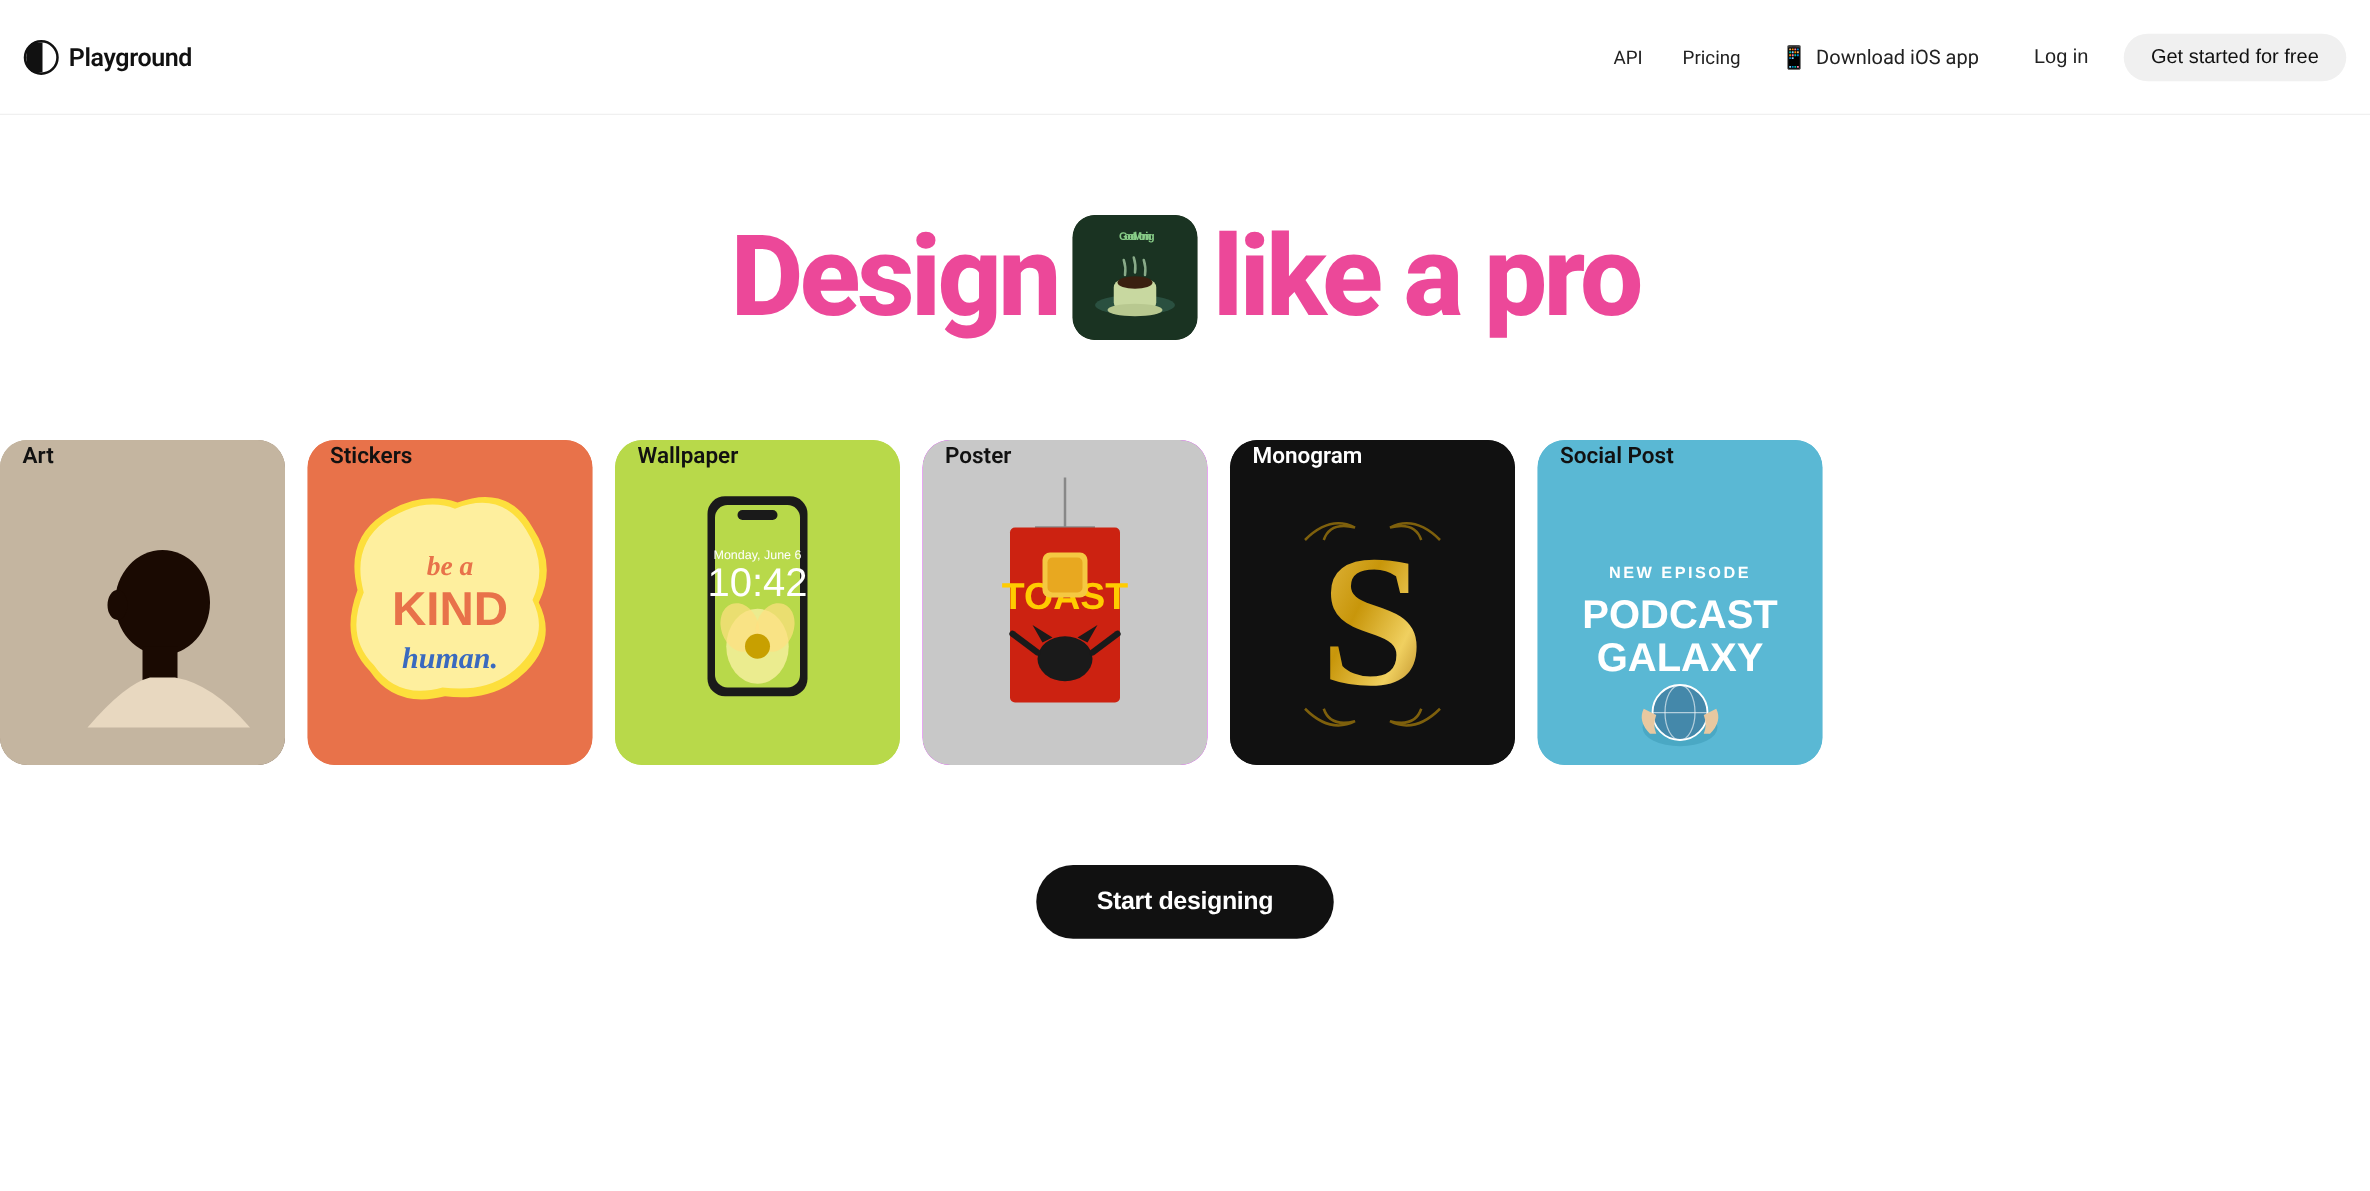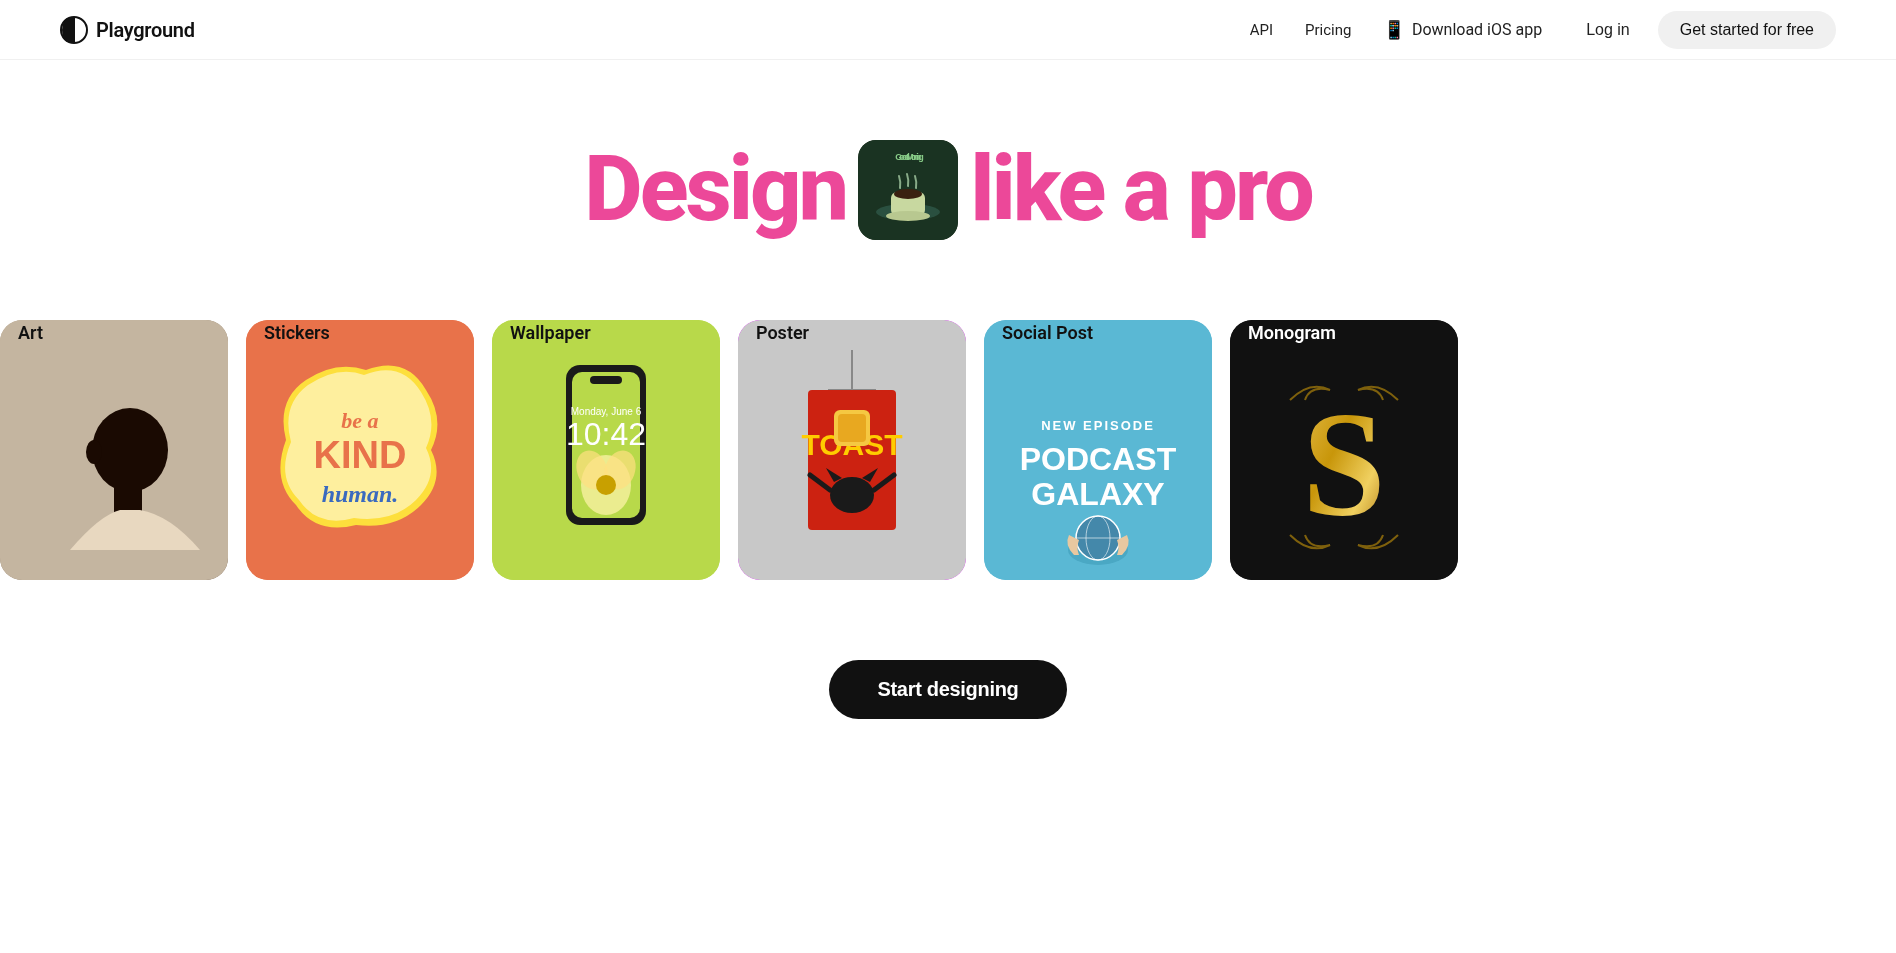--- a/index.html
+++ b/index.html
@@ -1,21 +1,21 @@
 <!DOCTYPE html>
 <html><head>
   <meta charset="utf-8">
   <style>
     * { margin: 0; padding: 0; box-sizing: border-box; }
     body { font-family: -apple-system, BlinkMacSystemFont, 'Segoe UI', Roboto, sans-serif; background: #fff; overflow-x: hidden; }
 
     
     nav {
       display: flex; align-items: center; justify-content: space-between;
-      padding: 0 60px; height: 60px; border-bottom: 1px solid #f0f0f0;
+      padding: 0 19px; height: 92px; border-bottom: 1px solid #f0f0f0;
     }
     .nav-logo { display: flex; align-items: center; gap: 8px; text-decoration: none; color: #111; }
     .nav-logo-icon {
       width: 28px; height: 28px; border: 2.5px solid #111; border-radius: 50%;
       display: flex; align-items: center; justify-content: center; position: relative;
     }
     .nav-logo-icon::before {
       content: '';
       width: 13px; height: 100%; background: #111;
       position: absolute; left: 0; top: 0; border-radius: 50% 0 0 50%;
@@ -226,42 +226,20 @@
           <line x1="92" y1="170" x2="72" y2="155" stroke="#1a1a1a" stroke-width="5" stroke-linecap="round"></line>
           <line x1="136" y1="170" x2="156" y2="155" stroke="#1a1a1a" stroke-width="5" stroke-linecap="round"></line>
 
           <rect x="96" y="90" width="36" height="36" rx="6" fill="#f5c842"></rect>
           <rect x="100" y="94" width="28" height="28" rx="4" fill="#e8a820"></rect>
         </svg>
       </div>
     </div>
 
 
-    <div class="card card-social">
-      <span class="card-label">Social Post</span>
-      <div class="card-visual">
-        <svg viewBox="0 0 228 260" xmlns="http://www.w3.org/2000/svg" width="228" height="260">
-          <rect width="228" height="260" fill="#5ab8d4" rx="22"></rect>
-
-          <text x="114" y="110" text-anchor="middle" font-size="13" font-weight="700" fill="#fff" font-family="sans-serif" letter-spacing="2">NEW EPISODE</text>
-          <text x="114" y="150" text-anchor="middle" font-size="32" font-weight="900" fill="#fff" font-family="sans-serif">PODCAST</text>
-          <text x="114" y="185" text-anchor="middle" font-size="32" font-weight="900" fill="#fff" font-family="sans-serif">GALAXY</text>
-
-          <ellipse cx="114" cy="230" rx="30" ry="15" fill="#4aa8c4"></ellipse>
-
-          <circle cx="114" cy="218" r="22" fill="#4488aa" stroke="#fff" stroke-width="1.5"></circle>
-          <ellipse cx="114" cy="218" rx="12" ry="22" fill="none" stroke="#fff" stroke-width="1" opacity="0.6"></ellipse>
-          <line x1="92" y1="218" x2="136" y2="218" stroke="#fff" stroke-width="1" opacity="0.6"></line>
-
-          <path d="M90 235 Q80 225 85 215 L95 220 Q92 228 95 235Z" fill="#e8c8a0"></path>
-          <path d="M138 235 Q148 225 143 215 L133 220 Q136 228 133 235Z" fill="#e8c8a0"></path>
-        </svg>
-      </div>
-    </div>
-
     <div class="card card-monogram">
       <span class="card-label card-label-white">Monogram</span>
       <div class="card-visual">
         <svg viewBox="0 0 228 260" xmlns="http://www.w3.org/2000/svg" width="228" height="260">
           <rect width="228" height="260" fill="#111" rx="22"></rect>
 
           <defs>
             <linearGradient id="goldGrad" x1="0%" y1="0%" x2="100%" y2="100%">
               <stop offset="0%" style="stop-color:#e8c050"></stop>
               <stop offset="40%" style="stop-color:#c8960a"></stop>
@@ -274,18 +252,40 @@
           <path d="M168 80 Q148 60 128 70 Q148 65 153 80" stroke="#c8960a" stroke-width="2" fill="none" opacity="0.6"></path>
 
           <text x="114" y="195" text-anchor="middle" font-size="150" font-weight="900" fill="url(#goldGrad)" font-family="Georgia, serif">S</text>
 
           <path d="M60 215 Q80 235 100 225 Q80 230 75 215" stroke="#c8960a" stroke-width="2" fill="none" opacity="0.6"></path>
           <path d="M168 215 Q148 235 128 225 Q148 230 153 215" stroke="#c8960a" stroke-width="2" fill="none" opacity="0.6"></path>
         </svg>
       </div>
     </div>
 
+    <div class="card card-social">
+      <span class="card-label">Social Post</span>
+      <div class="card-visual">
+        <svg viewBox="0 0 228 260" xmlns="http://www.w3.org/2000/svg" width="228" height="260">
+          <rect width="228" height="260" fill="#5ab8d4" rx="22"></rect>
+
+          <text x="114" y="110" text-anchor="middle" font-size="13" font-weight="700" fill="#fff" font-family="sans-serif" letter-spacing="2">NEW EPISODE</text>
+          <text x="114" y="150" text-anchor="middle" font-size="32" font-weight="900" fill="#fff" font-family="sans-serif">PODCAST</text>
+          <text x="114" y="185" text-anchor="middle" font-size="32" font-weight="900" fill="#fff" font-family="sans-serif">GALAXY</text>
+
+          <ellipse cx="114" cy="230" rx="30" ry="15" fill="#4aa8c4"></ellipse>
+
+          <circle cx="114" cy="218" r="22" fill="#4488aa" stroke="#fff" stroke-width="1.5"></circle>
+          <ellipse cx="114" cy="218" rx="12" ry="22" fill="none" stroke="#fff" stroke-width="1" opacity="0.6"></ellipse>
+          <line x1="92" y1="218" x2="136" y2="218" stroke="#fff" stroke-width="1" opacity="0.6"></line>
+
+          <path d="M90 235 Q80 225 85 215 L95 220 Q92 228 95 235Z" fill="#e8c8a0"></path>
+          <path d="M138 235 Q148 225 143 215 L133 220 Q136 228 133 235Z" fill="#e8c8a0"></path>
+        </svg>
+      </div>
+    </div>
+
   </div>
 </div>
 
 <div class="cta-section">
   <button class="btn-start-designing">Start designing</button>
 </div>
 
 </body></html>

